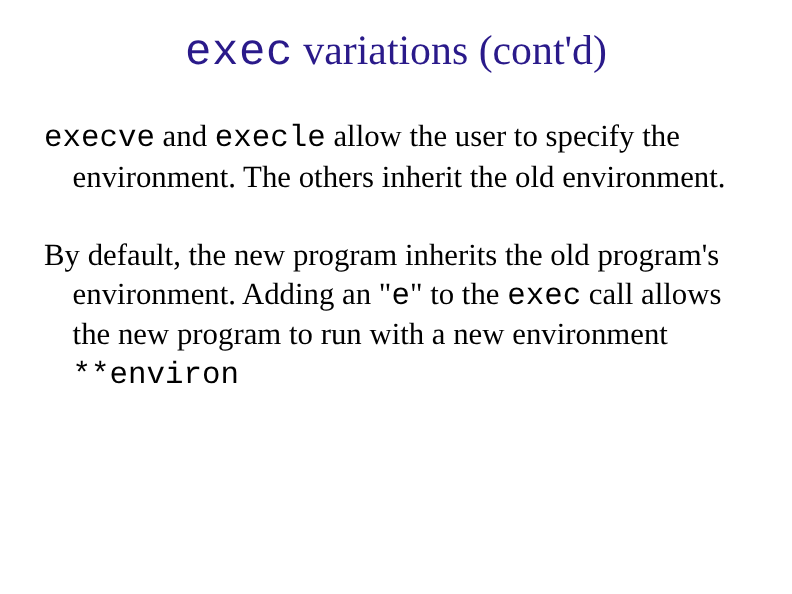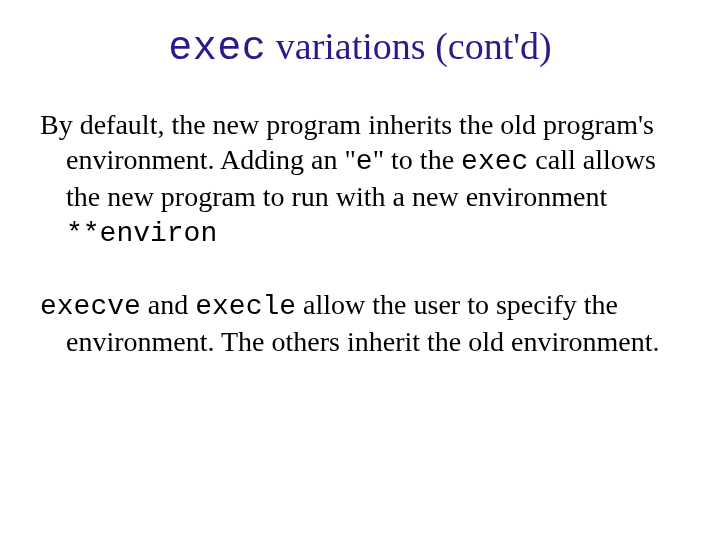--- a/index.html
+++ b/index.html
@@ -47,22 +47,22 @@
 
 <div class="slide">
 
   <div class="title">
     <span class="mono">exec</span><span> variations (cont'd)</span>
   </div>
 
   <div class="body">
 
     <p class="para">
-      <span>By default, the new program inherits the old program's environment.  Adding an "</span><span class="mono">e</span><span>" to the </span><span class="mono">exec</span><span> call allows the new program to run with a new environment </span><span class="mono">**environ</span>
+      <span class="mono">execve</span><span>  and </span><span class="mono">execle</span><span> allow the user to specify the environment.  The others inherit the old environment.</span>
     </p>
 
     <p class="para">
-      <span class="mono">execve</span><span>  and </span><span class="mono">execle</span><span> allow the user to specify the environment.  The others inherit the old environment.</span>
+      <span>By default, the new program inherits the old program's environment.  Adding an "</span><span class="mono">e</span><span>" to the </span><span class="mono">exec</span><span> call allows the new program to run with a new environment </span><span class="mono">**environ</span>
     </p>
 
   </div>
 
 </div>
 
 </body></html>

